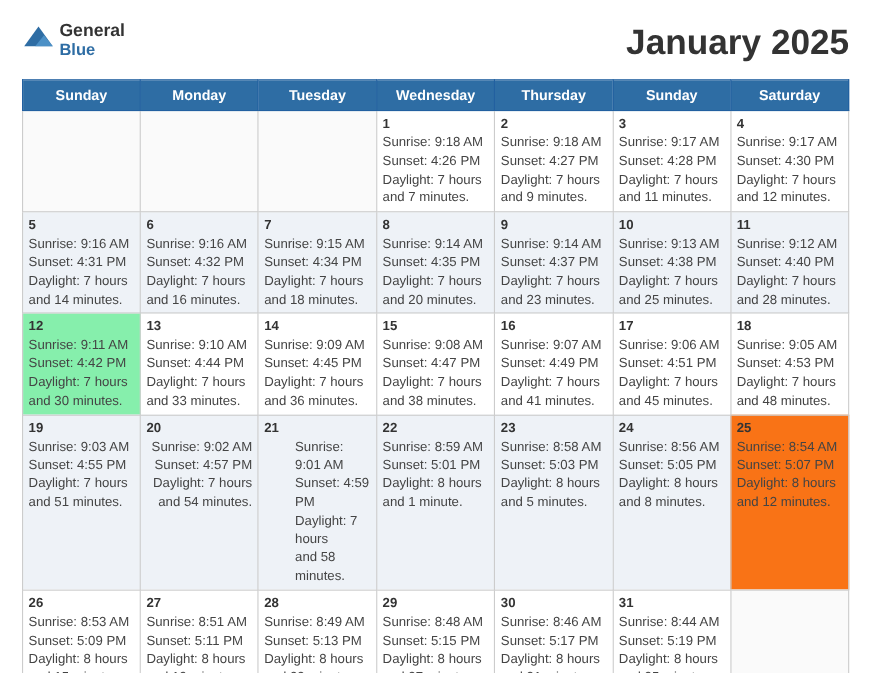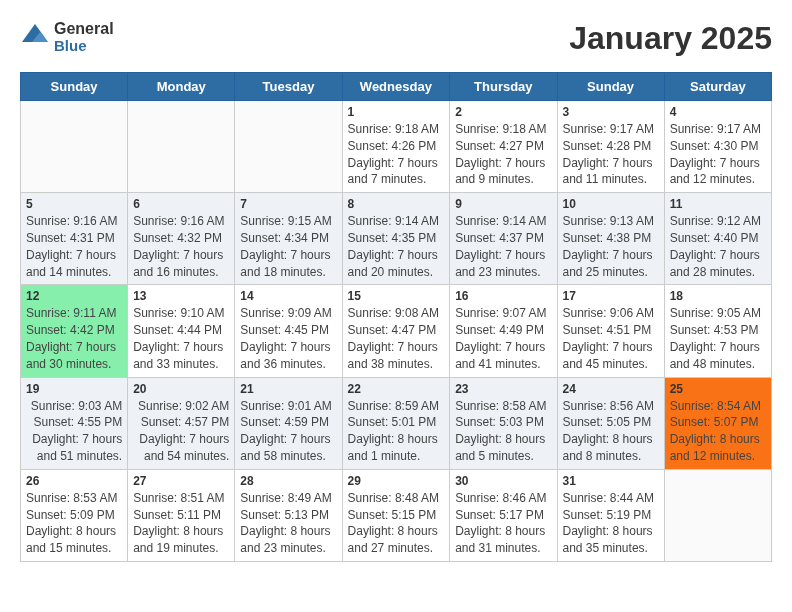--- a/index.html
+++ b/index.html
@@ -263,35 +263,35 @@
           <span class="day-number">18</span>
           <div class="day-info" style="white-space: pre-line;">Sunrise: 9:05 AM
 Sunset: 4:53 PM
 Daylight: 7 hours
 and 48 minutes.</div>
         </td>
       </tr>
       <tr>
         <td style="background-color: rgb(238, 242, 247);">
           <span class="day-number">19</span>
-          <div class="day-info" style="white-space: pre-line; text-align: right;">Sunrise: 9:03 AM
+          <div class="day-info" style="white-space: pre-line;">Sunrise: 9:03 AM
 Sunset: 4:55 PM
 Daylight: 7 hours
 and 51 minutes.</div>
         </td>
         <td style="background-color: rgb(238, 242, 247);">
           <span class="day-number">20</span>
           <div class="day-info" style="white-space: pre-line; text-align: right;">Sunrise: 9:02 AM
 Sunset: 4:57 PM
 Daylight: 7 hours
 and 54 minutes.</div>
         </td>
         <td style="background-color: rgb(238, 242, 247);">
           <span class="day-number">21</span>
-          <div class="day-info" style="white-space: pre-line;">Sunrise: 9:01 AM
+          <div class="day-info" style="white-space: pre-line; margin-left: 28px;">Sunrise: 9:01 AM
 Sunset: 4:59 PM
 Daylight: 7 hours
 and 58 minutes.</div>
         </td>
         <td style="background-color: rgb(238, 242, 247);">
           <span class="day-number">22</span>
           <div class="day-info" style="white-space: pre-line;">Sunrise: 8:59 AM
 Sunset: 5:01 PM
 Daylight: 8 hours
 and 1 minute.</div>

